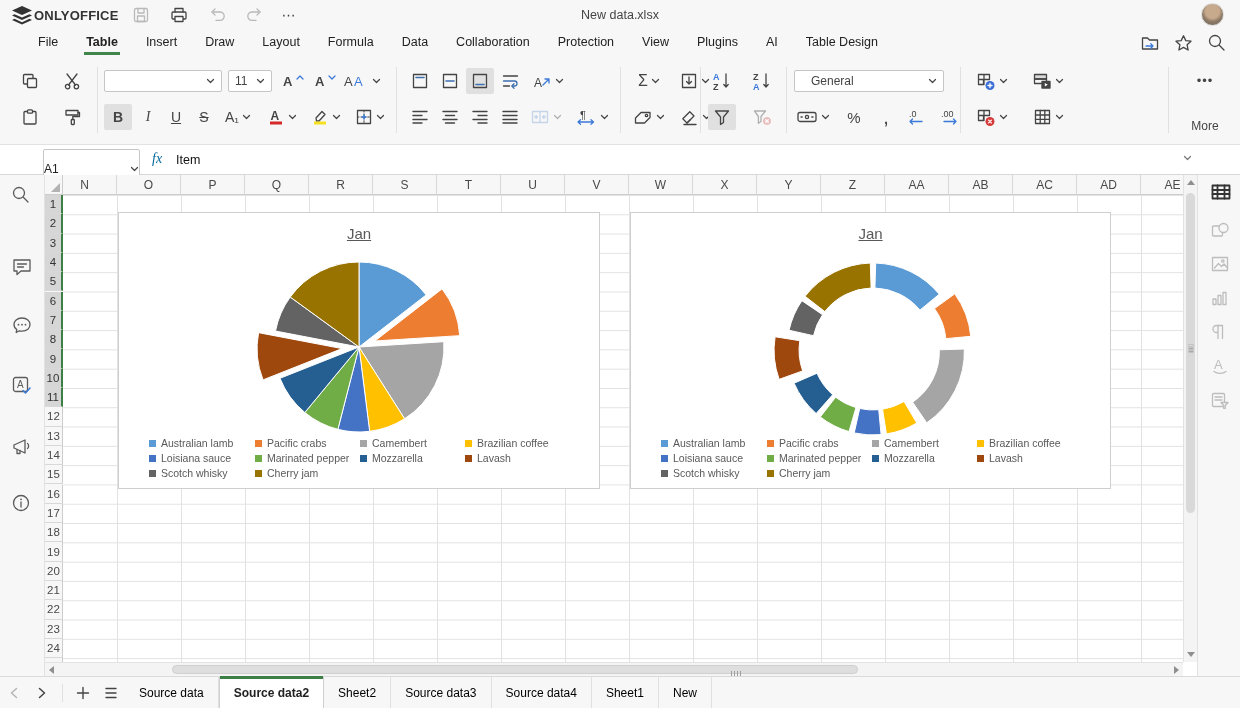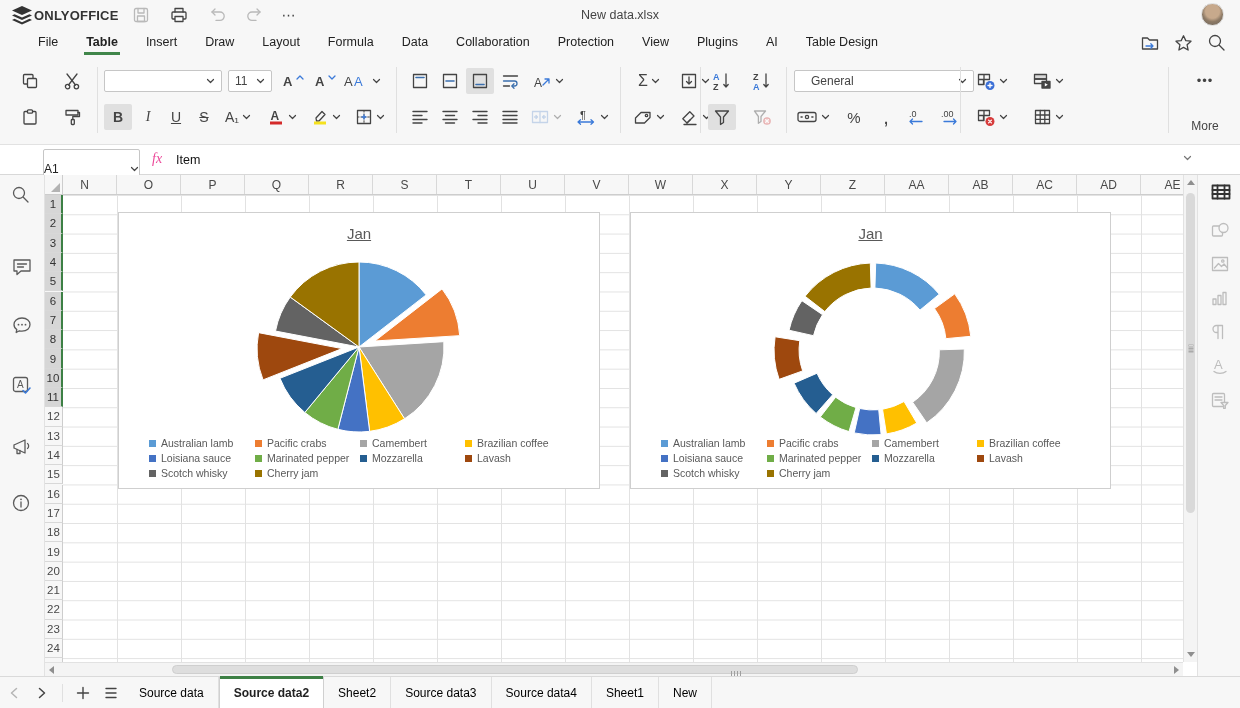--- a/index.html
+++ b/index.html
@@ -42,21 +42,21 @@
             display:flex; align-items:center; padding:0 6px; color:#444; font-size:12px; top:15px; }
   .tinput .fill { flex:1; }
   #more-group { position:absolute; left:1180px; top:0; width:50px; height:90px; text-align:center; }
   #more-label { font-size:12px; color:#444; }
 
   
   #formulabar { left:0; top:145px; width:1240px; height:30px; background:#fff; border-bottom:1px solid #d8d8d8; }
   #namebox { left:43px; top:4px; width:97px; height:39px; background:#fff; border:1px solid #c6c6c6; border-radius:2px;
              display:flex; align-items:center; padding:0 0;justify-content:center; }
   #namebox .fill { flex:1; font-size:12px; color:#222; }
-  #fx { left:152px; top:6px; font-family:"Liberation Serif", serif; font-style:italic; font-size:14px; color:#ec4899; }
+  #fx { left:152px; top:6px; font-family:"Liberation Serif", serif; font-style:italic; font-size:14px; color:#0369a1; }
   #fvalue { left:176px; top:8px; font-size:12.5px; color:#111; }
   #fbar-chev { right:48px; top:10px; color:#777; }
 
   
   #left-rail { left:0; top:175px; width:45px; height:501px; background:#f7f7f7; border-right:1px solid #e2e2e2; }
   .rail-ic { position:absolute; left:11px; color:#5b5b5b; }
   #right-rail { left:1197px; top:175px; width:43px; height:501px; background:#f7f7f7; border-left:1px solid #e2e2e2; }
   .rrail-ic { position:absolute; left:12px; color:#bdbdbd; }
   .rrail-ic.on { color:#333; }
 
@@ -525,21 +525,21 @@
           <svg width="20" height="18" viewBox="0 0 20 18" fill="none" stroke="currentColor" stroke-width="1.3" stroke-linecap="round" stroke-linejoin="round">
             <path d="M2.5 3 h11 L9 8.5 v5 l-2.6 1.8 V8.5 z"></path>
             <g stroke="#d05050">
               <circle cx="15" cy="13" r="3.2" fill="#e88"></circle>
               <path d="M13.6 11.6 l2.8 2.8 M16.4 11.6 l-2.8 2.8" stroke="#fff"></path>
             </g>
           </svg>
         </span>
       </div>
       <div class="tsep" style="left: 786px;"></div>
-      <div class="tinput" style="left: 794px; width: 180px; padding-left: 16px;">
+      <div class="tinput" style="left: 794px; width: 150px; padding-left: 16px;">
         <span class="fill">General</span>
         <span class="ic">
           <svg width="9" height="6" viewBox="0 0 9 6" fill="none" stroke="currentColor" stroke-width="1.3" stroke-linecap="round" stroke-linejoin="round">
             <path d="M1.5 1.5 L4.5 4.5 L7.5 1.5" stroke-width="1.2"></path>
           </svg>
         </span>
       </div>
       <div class="tbtn row2" style="left: 794px; width: 38px;">
         <span class="ic">
           <svg width="22" height="16" viewBox="0 0 22 16" fill="none" stroke="currentColor" stroke-width="1.3" stroke-linecap="round" stroke-linejoin="round">

